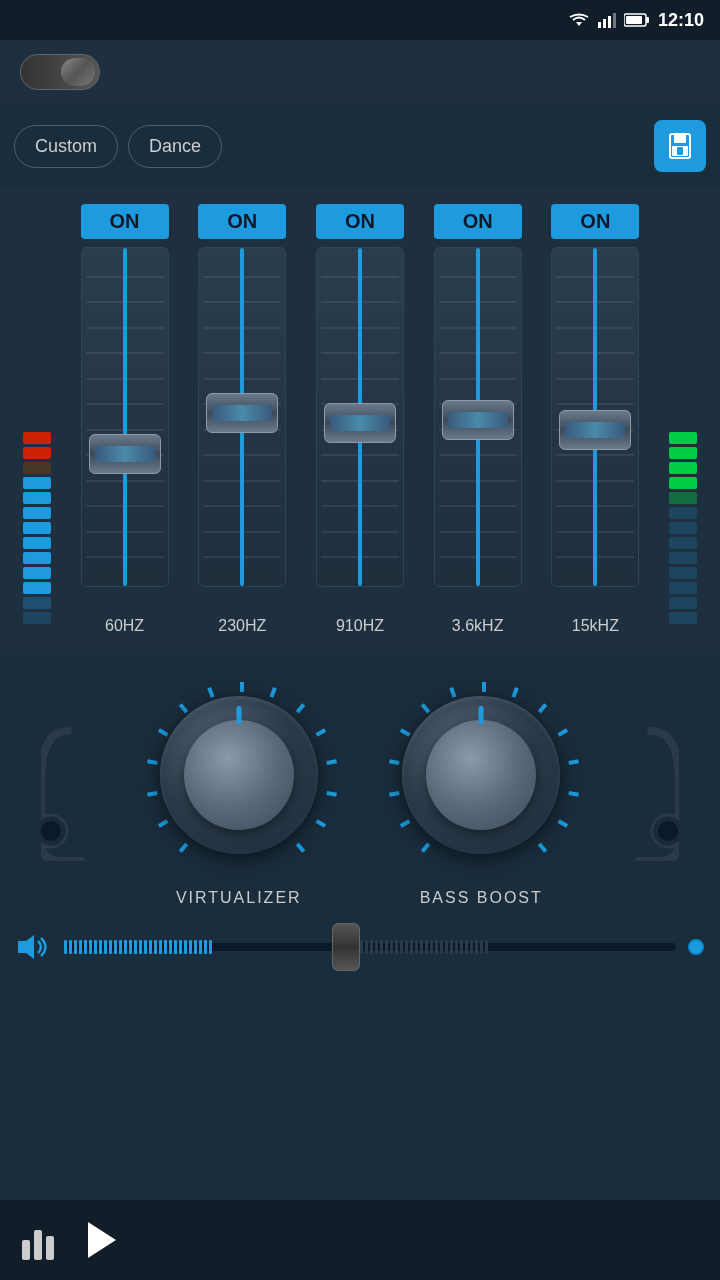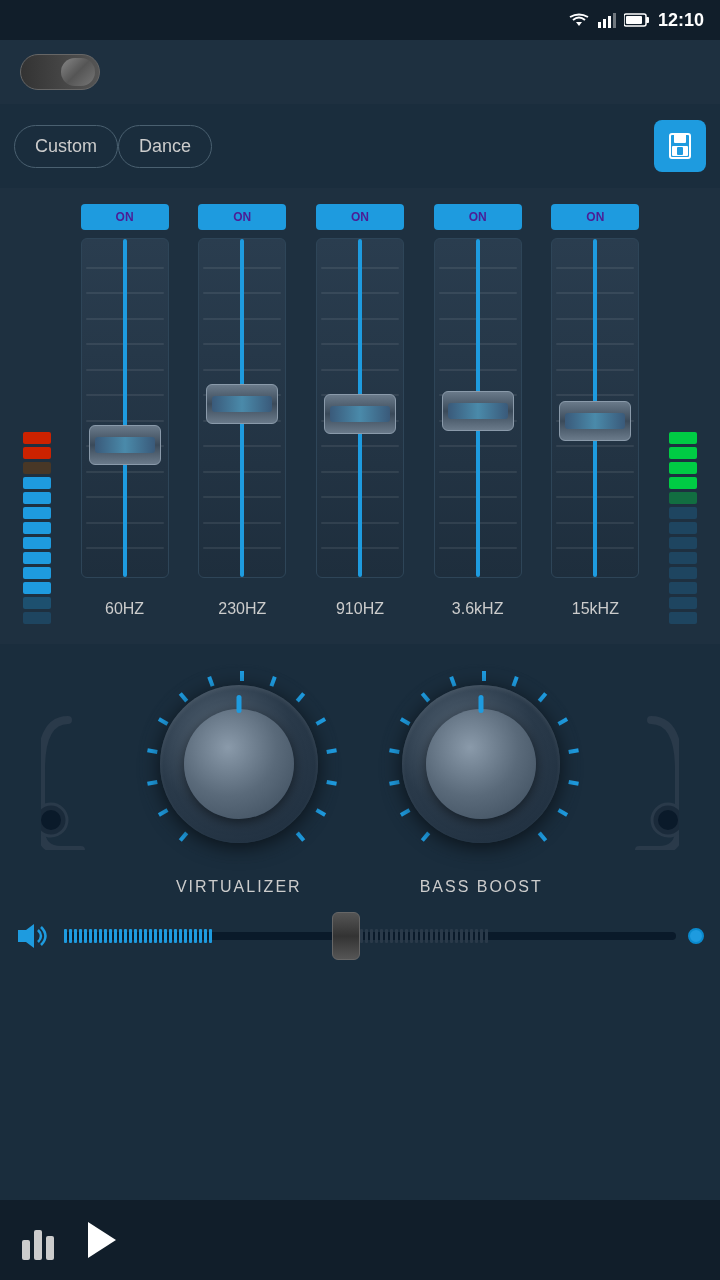--- a/index.html
+++ b/index.html
@@ -82,20 +82,21 @@
       position: absolute;
       top: 3px;
       right: 4px;
     }
 
     
     .presets {
       display: flex;
       align-items: center;
       padding: 16px 14px;
+      gap: 10px;
       background: #1a2d3d;
     }
     .preset-btn {
       padding: 10px 20px;
       border-radius: 24px;
       border: 1.5px solid #4a6070;
       background: transparent;
       color: #ccc;
       font-size: 18px;
       cursor: pointer;
@@ -151,25 +152,25 @@
     
     .slider-col {
       display: flex;
       flex-direction: column;
       align-items: center;
       gap: 8px;
       width: 100px;
     }
     .on-btn {
       background: #1e9bdf;
-      color: #4c1d95;
+      color: #0f172a;
       border: none;
       padding: 6px 20px;
       border-radius: 4px;
-      font-size: 12px;
+      font-size: 20px;
       font-weight: bold;
       cursor: pointer;
       width: 88px;
     }
     .slider-track {
       width: 88px;
       height: 340px;
       background: linear-gradient(to bottom, #2a3d4f, #1e2e3d);
       border-radius: 6px;
       position: relative;
@@ -204,21 +205,21 @@
       top: 50%;
       margin-top: -8px;
       width: 60px;
       height: 16px;
       background: linear-gradient(to right, #3a5a7a, #4a8aaa, #3a5a7a);
       border-radius: 3px;
     }
     .slider-label {
       font-size: 16px;
       color: #ccc;
-      margin-top: 14px;
+      margin-top: 22px;
     }
 
     
     .vu-meter-right {
       display: flex;
       flex-direction: column;
       gap: 3px;
       width: 40px;
       align-items: center;
       padding-top: 50px;

